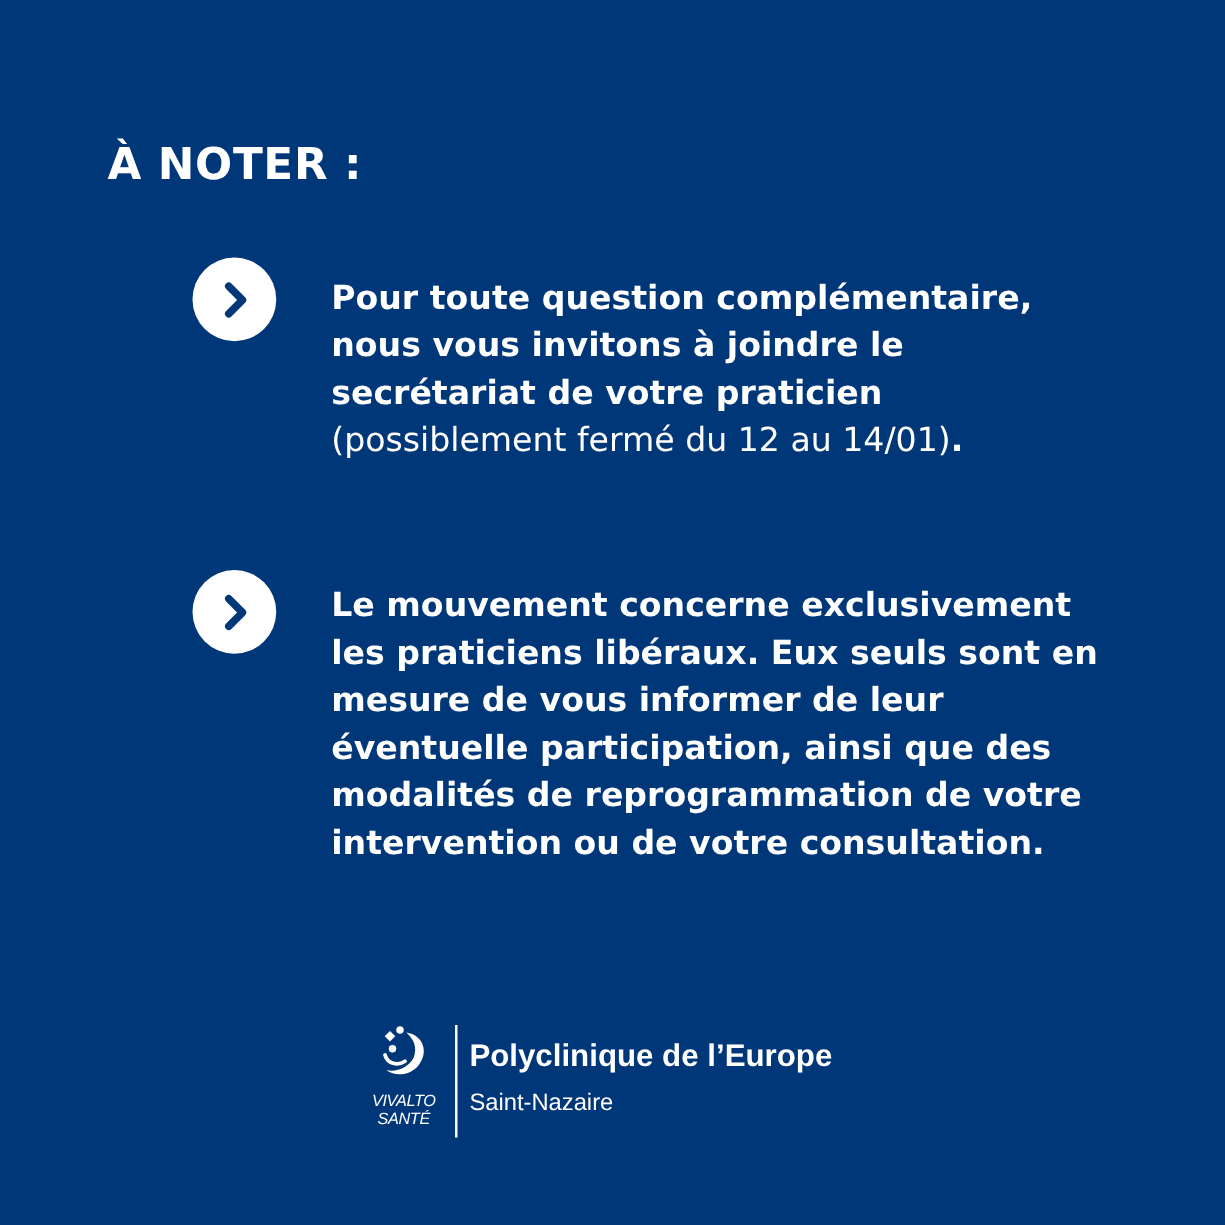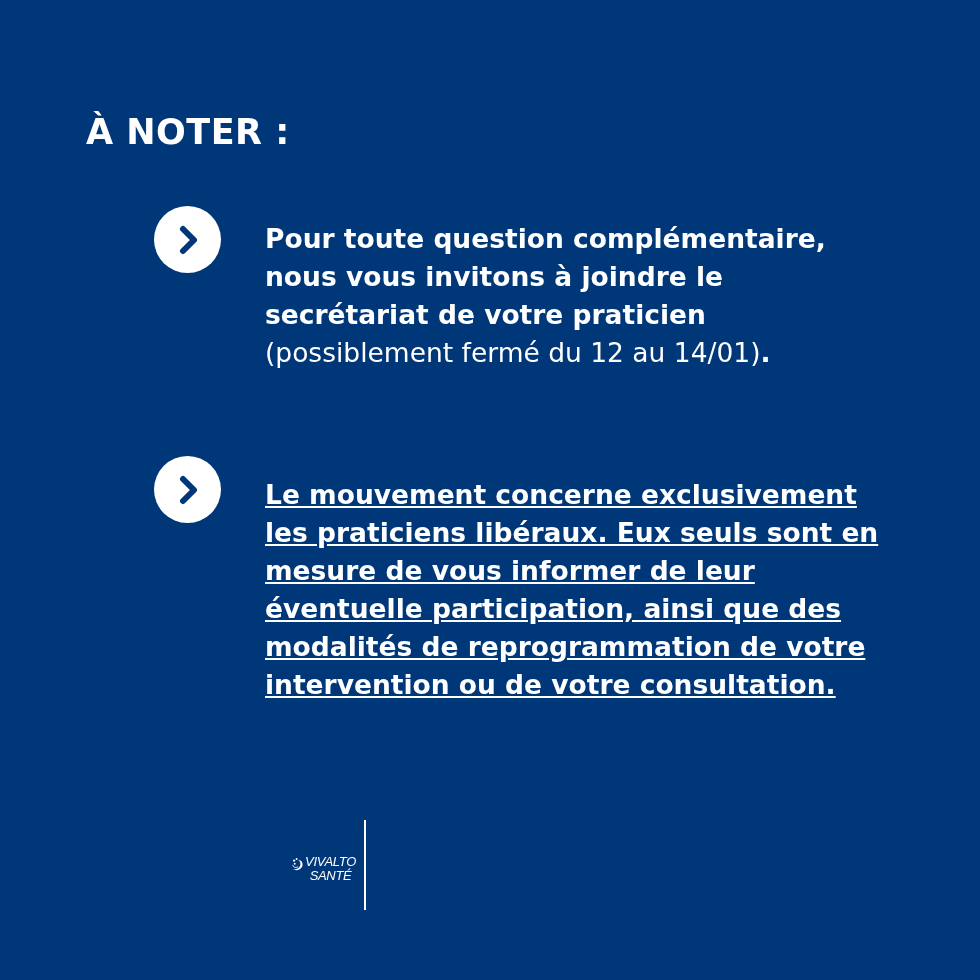--- a/index.html
+++ b/index.html
@@ -44,35 +44,35 @@
     .b2 { left: 154px; top: 456px; }
     .para {
       position: absolute;
       left: 263px;
       width: 620px;
       font-size: 26.5px;
       line-height: 38px;
       margin: 2px;
     }
     .p1 { top: 218px; }
-    .p2 { top: 474px; text-decoration: underline; }
+    .p2 { top: 464px; }
     .bold { font-weight: 700; }
     .light { font-weight: 400; }
     .footer {
       position: absolute;
       left: 290px;
       top: 820px;
       height: 90px;
       display: flex;
       align-items: stretch;
     }
     .logo {
       width: 66px;
       display: flex;
-      flex-direction: row;
+      flex-direction: column;
       align-items: center;
     }
     .logo svg {
       width: 48px;
       height: 46px;
     }
     .logo-text {
       font-family: "Liberation Sans", sans-serif;
       font-style: italic;
       font-weight: 400;
@@ -136,13 +136,17 @@
       <circle cx="15" cy="19" r="3" fill="#ffffff"></circle>
       <path d="M26 6 C40 8, 44 22, 36 32 C30 40, 18 42, 10 36 C18 38, 28 34, 32 26 C35 18, 32 11, 26 6 Z" fill="#ffffff"></path>
       <path d="M9 24 C11 31, 19 33, 25 29" fill="none" stroke="#ffffff" stroke-width="3" stroke-linecap="round"></path>
     </svg>
     <div class="logo-text">
       <div>VIVALTO</div>
       <div>SANTÉ</div>
     </div>
   </div>
   <div class="vsep"></div>
+  <div class="org">
+    <div class="org-name">Polyclinique de l’Europe</div>
+    <div class="org-city">Saint-Nazaire</div>
+  </div>
 </div>
 
 </body></html>

